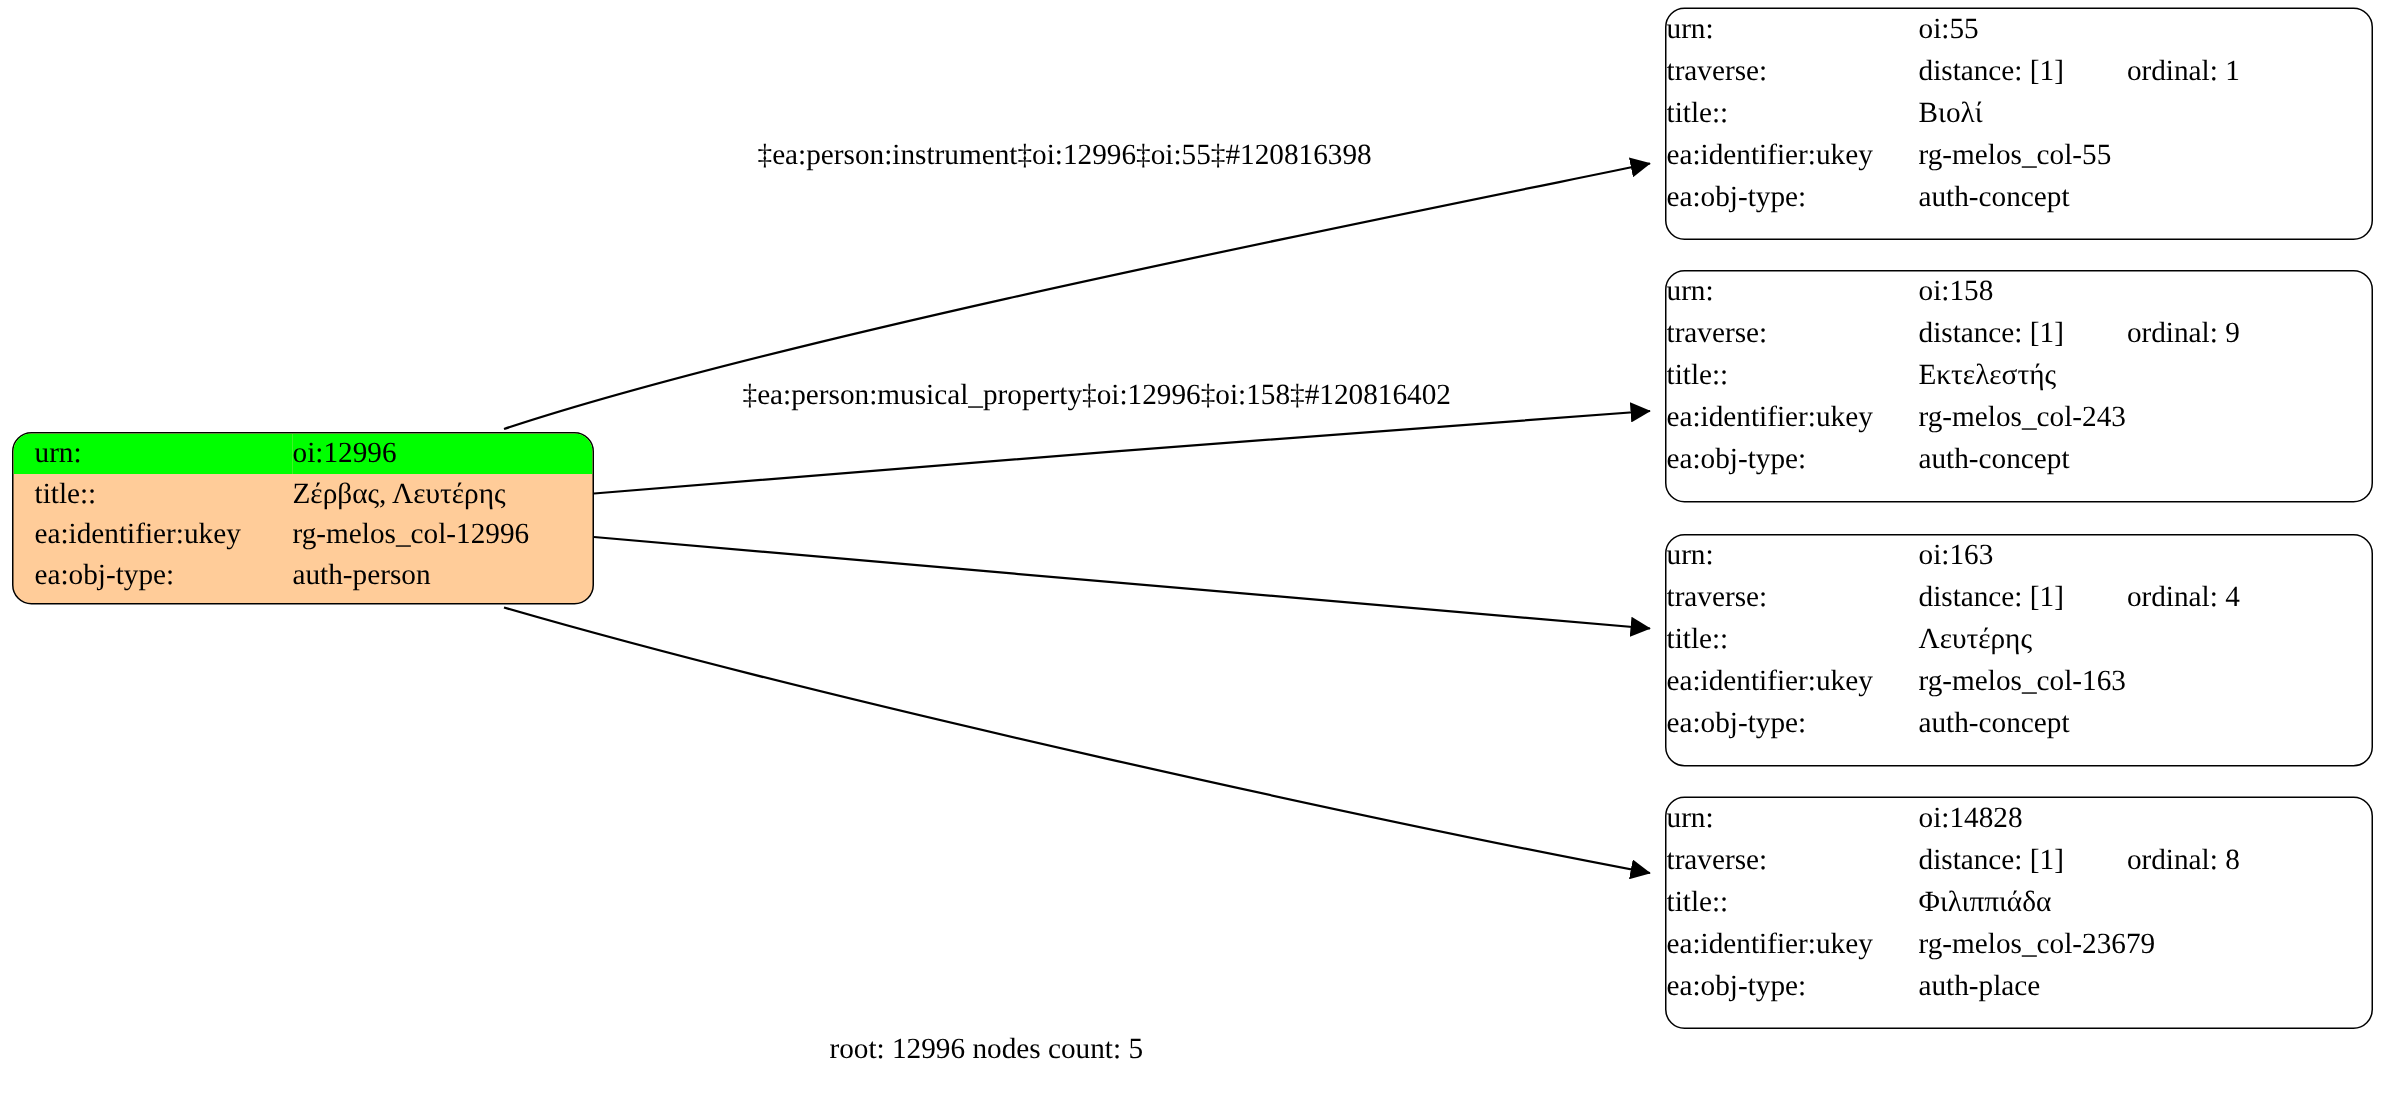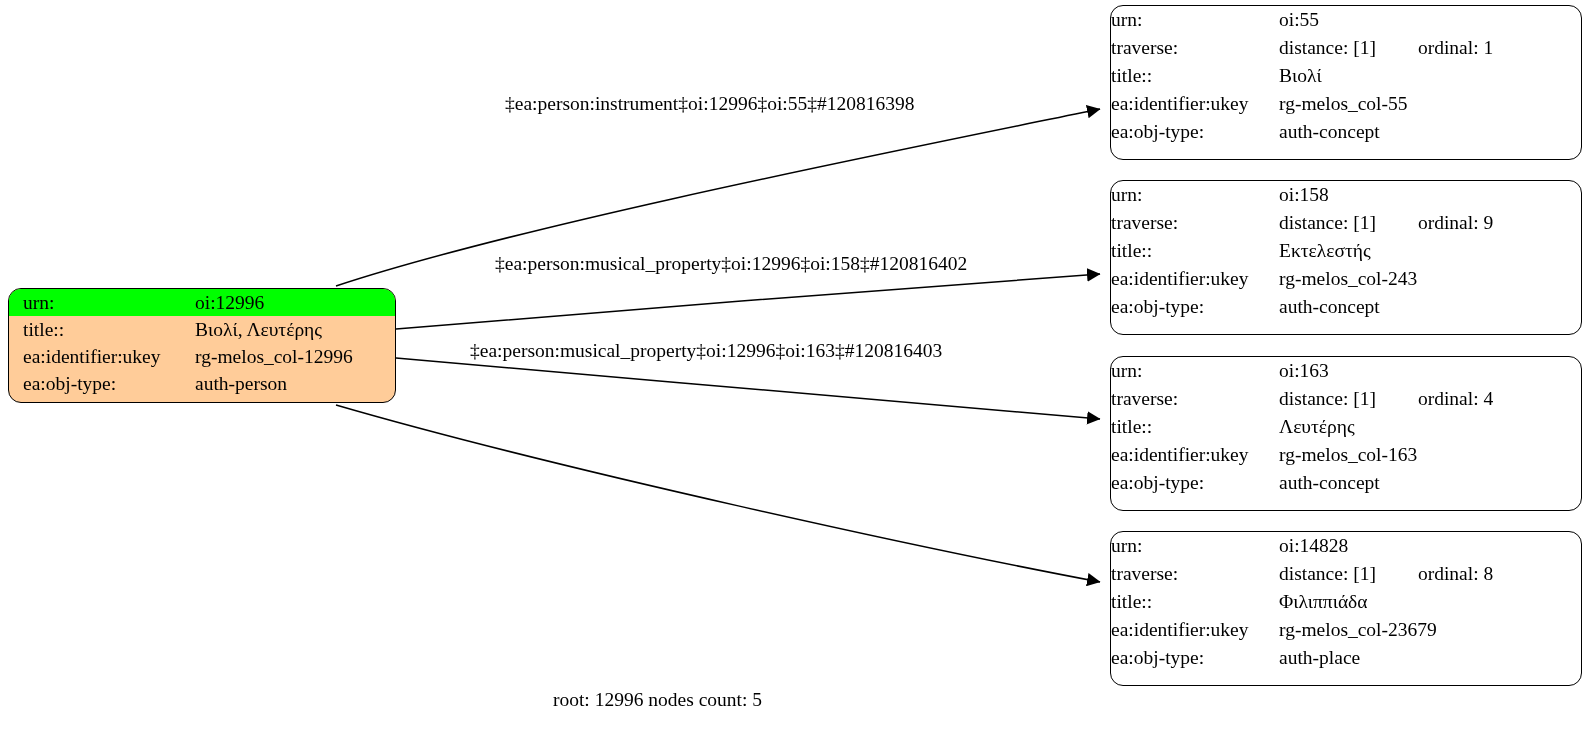--- a/index.html
+++ b/index.html
@@ -102,33 +102,32 @@
 
     <path d="M 396,358 C 620,378 930,404 1100,419" fill="none" stroke="#000000" stroke-width="1.5" marker-end="url(#arrow)"></path>
 
     <path d="M 336,405 C 560,470 930,550 1100,582" fill="none" stroke="#000000" stroke-width="1.5" marker-end="url(#arrow)"></path>
   </svg>
 
   <div class="edge-label" style="left:505px; top:93px;">‡ea:person:instrument‡oi:12996‡oi:55‡#120816398</div>
 
   <div class="edge-label" style="left:495px; top:253px;">‡ea:person:musical_property‡oi:12996‡oi:158‡#120816402</div>
 
-  <div class="edge-label" style="left:470px; top:340px;">‡ea:person:musical_property‡oi:12996‡oi:163‡#120816403</div>
 
 
   <div class="node root" style="left:8px; top:288px; width:388px; height:115px;">
     <table class="node-table">
       <tbody>
           <tr>
         <td class="rowkey hl-key">urn:</td>
         <td class="rowval hl-val">oi:12996</td>
       </tr>
       <tr>
         <td class="rowkey">title::</td>
-        <td class="rowval">Βιολί, Λευτέρης</td>
+        <td class="rowval">Ζέρβας, Λευτέρης</td>
       </tr>
       <tr>
         <td class="rowkey">ea:identifier:ukey</td>
         <td class="rowval">rg-melos_col-12996</td>
       </tr>
       <tr>
         <td class="rowkey">ea:obj-type:</td>
         <td class="rowval">auth-person</td>
       </tr>
     </tbody>

